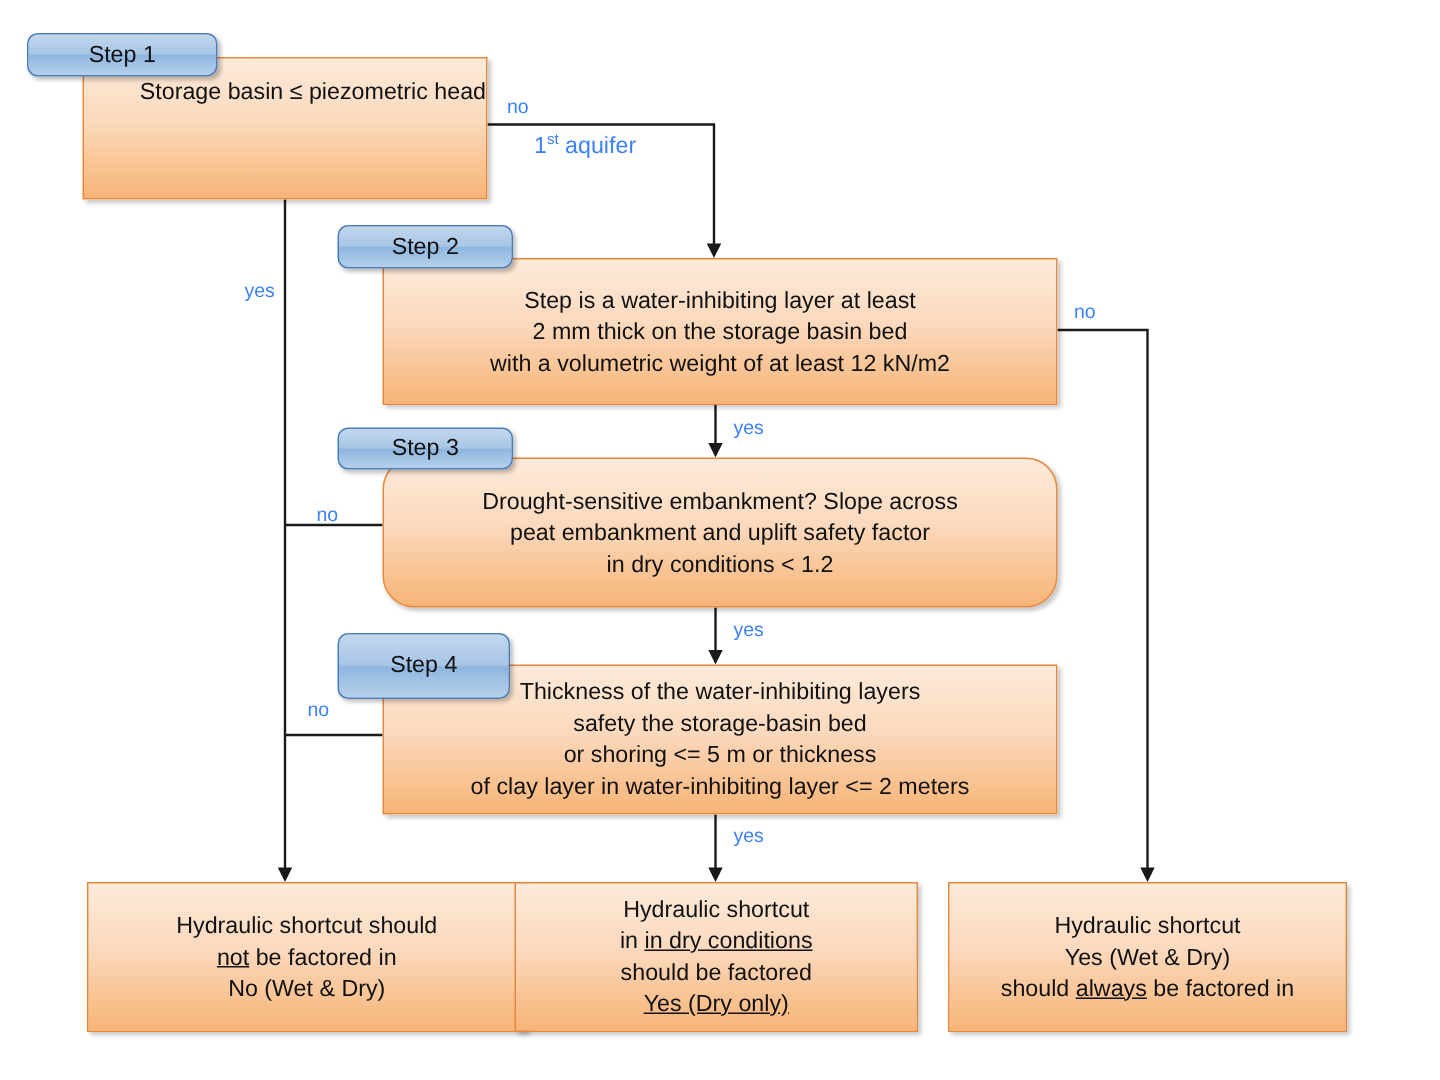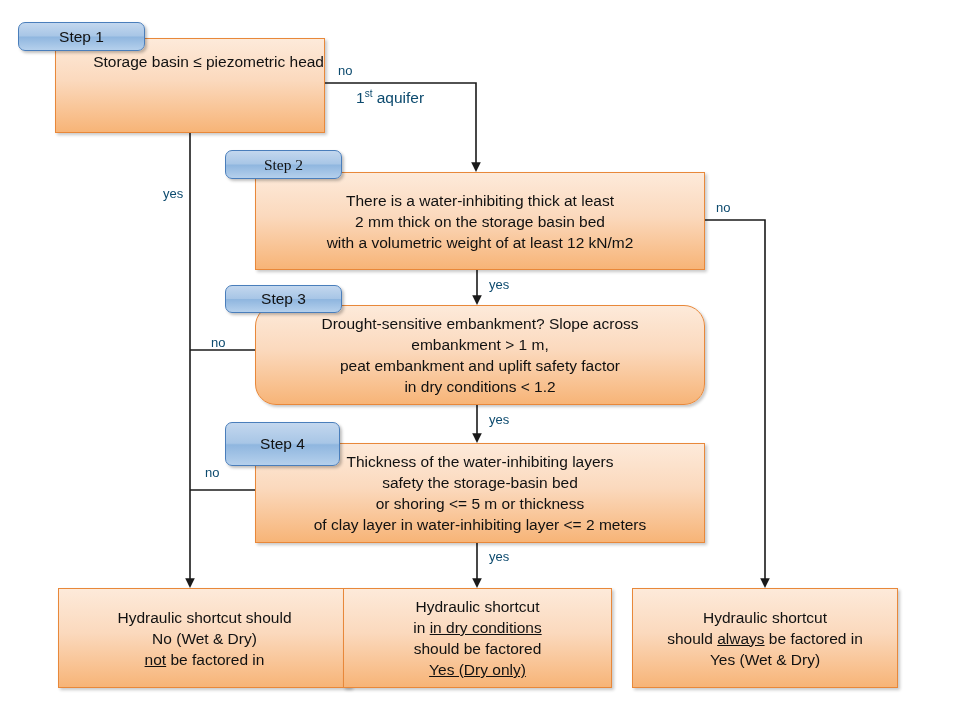--- a/index.html
+++ b/index.html
@@ -60,21 +60,21 @@
     align-items: center;
     justify-content: center;
     font-size: 15.5px;
     color: #111111;
     z-index: 4;
   }
 
   .edge-label {
     position: absolute;
     font-size: 13px;
-    color: #0c4a6e;
+    color: #3b82f6;
     white-space: nowrap;
     z-index: 3;
   }
   .edge-label.big {
     font-size: 15.5px;
   }
   .edge-label.big sup {
     font-size: 10px;
     vertical-align: super;
   }
@@ -115,33 +115,32 @@
     <div class="txt">
       <span class="ln">Storage basin ≤ piezometric head</span>
     </div>
   </div>
   <div class="steptab" style="left:18px; top:22px; width:127px; height:29px;">
     <span>Step 1</span>
   </div>
 
   <div class="node" style="left:255px; top:172px; width:450px; height:98px;">
     <div class="txt">
-      <span class="ln">There is a water-inhibiting thick at least</span>
+      <span class="ln">Step is a water-inhibiting layer at least</span>
       <span class="ln">2 mm thick on the storage basin bed</span>
       <span class="ln">with a volumetric weight of at least 12 kN/m2</span>
     </div>
   </div>
-  <div class="steptab" style="left:225px; top:150px; width:117px; height:29px;font-family:Liberation Serif, serif;">
+  <div class="steptab" style="left:225px; top:150px; width:117px; height:29px;">
     <span>Step 2</span>
   </div>
 
   <div class="node" style="left:255px; top:305px; width:450px; height:100px;border-radius:21px;">
     <div class="txt">
       <span class="ln">Drought-sensitive embankment? Slope across</span>
-      <span class="ln">embankment &gt; 1 m,</span>
       <span class="ln">peat embankment and uplift safety factor</span>
       <span class="ln">in dry conditions &lt; 1.2</span>
     </div>
   </div>
   <div class="steptab" style="left:225px; top:285px; width:117px; height:28px;">
     <span>Step 3</span>
   </div>
 
   <div class="node" style="left:255px; top:443px; width:450px; height:100px;">
     <div class="txt">
@@ -151,39 +150,39 @@
       <span class="ln">of clay layer in water-inhibiting layer &lt;= 2 meters</span>
     </div>
   </div>
   <div class="steptab" style="left:225px; top:422px; width:115px; height:44px;">
     <span>Step 4</span>
   </div>
 
   <div class="node" style="left:58px; top:588px; width:293px; height:100px;">
     <div class="txt">
       <span class="ln">Hydraulic shortcut should</span>
+      <span class="ln"><u>not</u> be factored in</span>
       <span class="ln">No (Wet &amp; Dry)</span>
-      <span class="ln"><u>not</u> be factored in</span>
     </div>
   </div>
 
   <div class="node" style="left:343px; top:588px; width:269px; height:100px;">
     <div class="txt">
       <span class="ln">Hydraulic shortcut</span>
       <span class="ln">in <u>in dry conditions</u></span>
       <span class="ln">should be factored</span>
       <span class="ln"><u>Yes (Dry only)</u></span>
     </div>
   </div>
 
   <div class="node" style="left:632px; top:588px; width:266px; height:100px;">
     <div class="txt">
       <span class="ln">Hydraulic shortcut</span>
+      <span class="ln">Yes (Wet &amp; Dry)</span>
       <span class="ln">should <u>always</u> be factored in</span>
-      <span class="ln">Yes (Wet &amp; Dry)</span>
     </div>
   </div>
 
   <div class="edge-label" style="left:338px; top:63px;">no</div>
 
   <div class="edge-label big" style="left:356px; top:88px;"><span>1</span><sup>st</sup><span> aquifer</span></div>
 
   <div class="edge-label" style="left:163px; top:186px;">yes</div>
 
   <div class="edge-label" style="left:716px; top:200px;">no</div>

